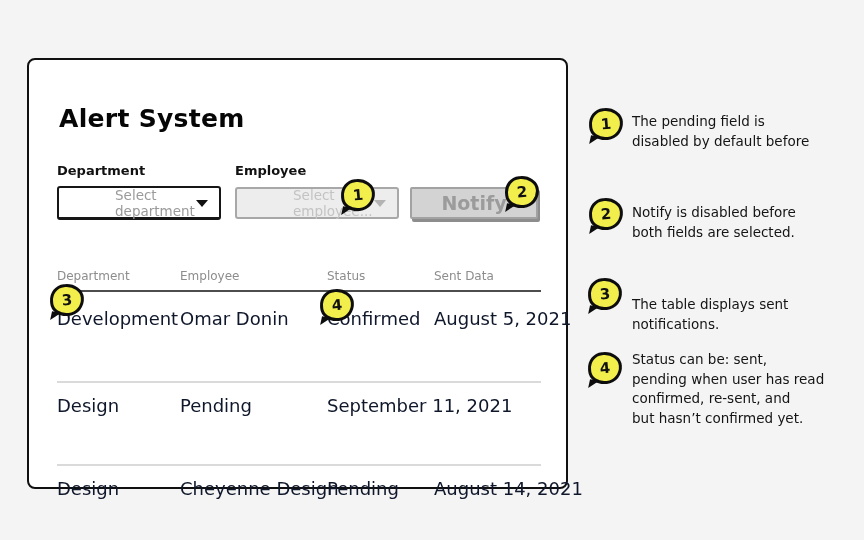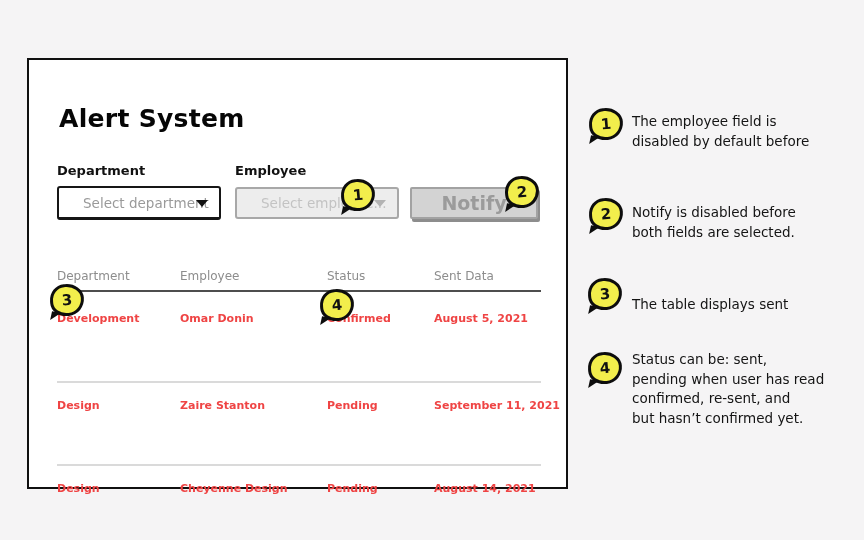--- a/index.html
+++ b/index.html
@@ -6,21 +6,21 @@
   body {
     width:864px; height:540px; position:relative; overflow:hidden;
     background:#f5f4f5;
     font-family:"DejaVu Sans","Liberation Sans",sans-serif;
   }
   .stage { position:absolute; inset:0; }
 
   
   .panel {
     position:absolute; left:27px; top:58px; width:537px; height:427px;
-    background:#ffffff; border:2px solid #101010; border-radius:0;
+    background:#ffffff; border:2px solid #101010; border-radius:8px;
   }
   .panel h1 {
     position:absolute; left:30px; top:44px; margin:0;
     font-size:25px; font-weight:bold; letter-spacing:.3px; color:#060606;
   }
   .field-label {
     position:absolute; font-size:13px; font-weight:bold; color:#111;
   }
   .lbl-dept { left:28px; top:103px; }
   .lbl-emp  { left:206px; top:103px; }
@@ -30,21 +30,21 @@
     box-sizing:border-box; border-radius:3px; cursor:pointer;
   }
   .dept-select {
     left:28px; top:126px; width:164px; height:34px;
     background:#ffffff; border:2px solid #161616; border-bottom-width:3px;
   }
   .emp-select {
     left:206px; top:127px; width:164px; height:32px;
     background:#ededed; border:2px solid #a8a8a8;
   }
-  .select-value { padding-left:24px; font-size:13.5px; }
+  .select-value { padding-left:24px; font-size:13.5px;margin-left:32px; }
   .dept-select .select-value { color:#9a9a9a; }
   .emp-select  .select-value { color:#c3c3c3; }
   .caret {
     position:absolute; right:11px; top:50%; margin-top:-3px;
     width:0; height:0; border-left:6px solid transparent; border-right:6px solid transparent;
   }
   .caret-dark { border-top:7px solid #111; }
   .caret-gray { border-top:7px solid #b3b3b3; }
 
   .notify-btn {
@@ -59,21 +59,21 @@
   .table { position:absolute; left:28px; top:209px; width:484px; }
   .thead, .trow {
     display:grid; grid-template-columns:123px 147px 107px 107px;
   }
   .thead {
     color:#8d8d8d; font-size:12px; padding-bottom:7px;
     border-bottom:2px solid #4d4d4d;
   }
   .trow {
     align-items:center; height:45px;
-    font-size:11px; font-weight:700; color:#ef4444;
+    font-size:18px; font-weight:400; color:#0f172a;
   }
   .trow-first { height:53px; }
   .trow + .trow { border-top:2px solid #dadada;margin-top:36px; }
   .cell { white-space:nowrap; }
 
   
   .badge { position:absolute; width:34px; height:32px; z-index:6; }
   .blob {
     position:absolute; left:0; top:0; right:0; bottom:0;
     background:#f2ee4c; border:3px solid #0d0d0d;
@@ -124,21 +124,20 @@
         <span class="cell">Sent Data</span>
       </div>
       <div class="trow trow-first">
         <span class="cell">Development</span>
         <span class="cell">Omar Donin</span>
         <span class="cell">Confirmed</span>
         <span class="cell">August 5, 2021</span>
       </div>
       <div class="trow">
         <span class="cell">Design</span>
-        <span class="cell">Zaire Stanton</span>
         <span class="cell">Pending</span>
         <span class="cell">September 11, 2021</span>
       </div>
       <div class="trow">
         <span class="cell">Design</span>
         <span class="cell">Cheyenne Design</span>
         <span class="cell">Pending</span>
         <span class="cell">August 14, 2021</span>
       </div>
     </div>
@@ -172,29 +171,30 @@
   <div class="badge" style="left:588px;top:278px">
     <span class="blob">3</span>
     <span class="tail"></span>
   </div>
   <div class="badge" style="left:588px;top:352px">
     <span class="blob">4</span>
     <span class="tail"></span>
   </div>
 
   <div class="note" style="top:112px">
-    <div>The employee field is</div>
+    <div>The pending field is</div>
     <div>disabled by default before</div>
   </div>
   <div class="note" style="top:203px">
     <div>Notify is disabled before</div>
     <div>both fields are selected.</div>
   </div>
   <div class="note" style="top:295px">
     <div>The table displays sent</div>
+    <div>notifications.</div>
   </div>
   <div class="note" style="top:350px">
     <div>Status can be: sent,</div>
     <div>pending when user has read</div>
     <div>confirmed, re-sent, and</div>
     <div>but hasn’t confirmed yet.</div>
   </div>
 
 </div>
 

